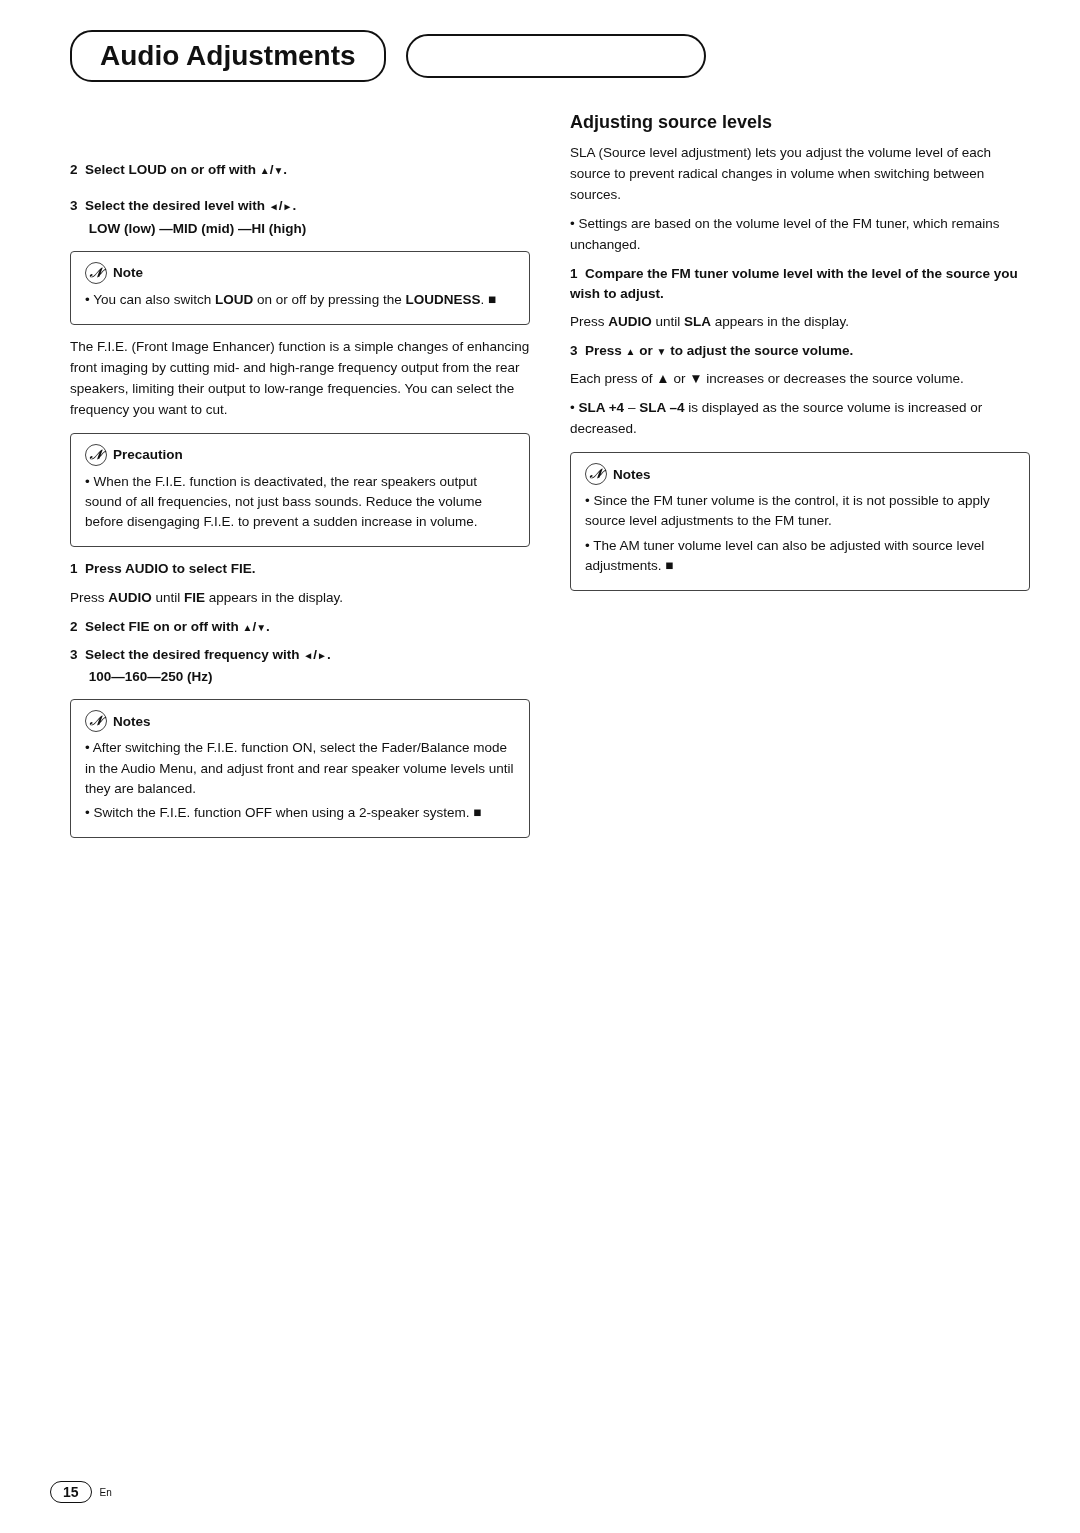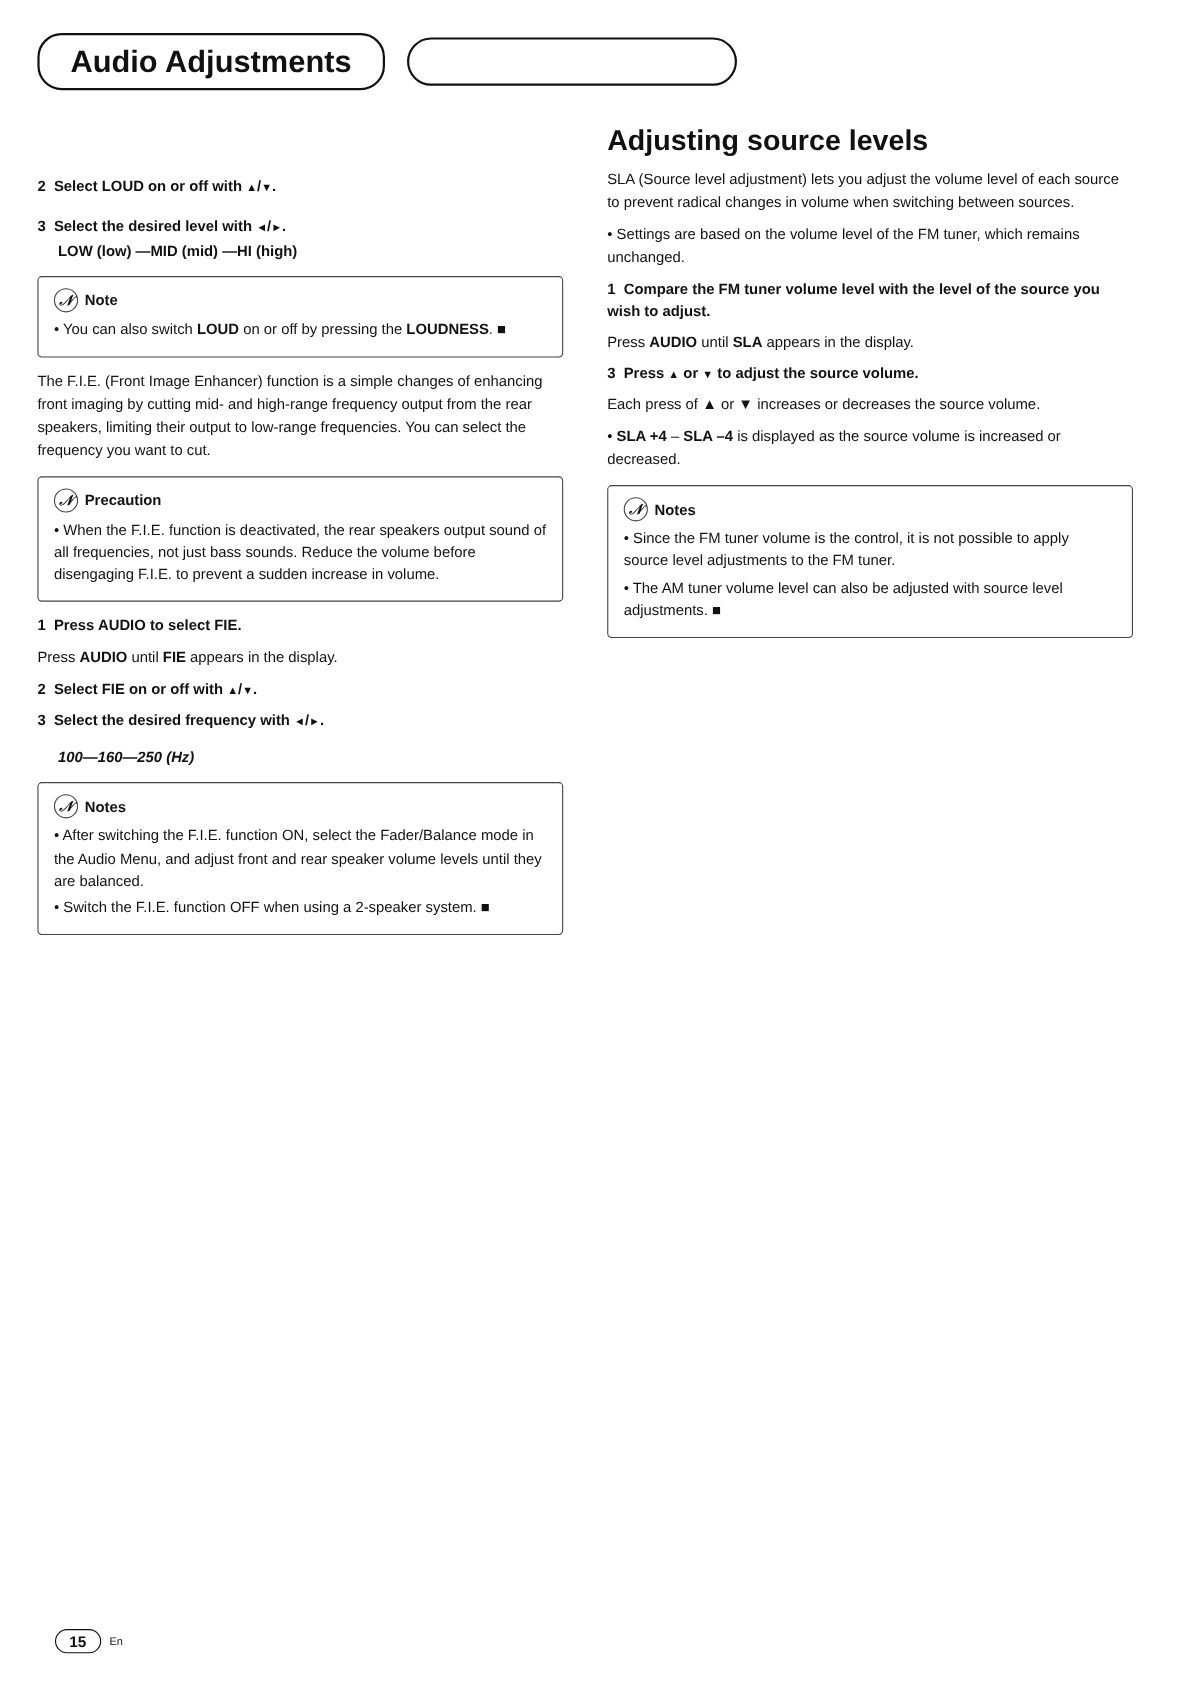--- a/index.html
+++ b/index.html
@@ -8,21 +8,21 @@
       font-family: Arial, Helvetica, sans-serif;
       font-size: 13.5px;
       color: #111;
       width: 1080px;
       min-height: 1533px;
       position: relative;
     }
     .page {
       width: 1080px;
       min-height: 1533px;
-      padding: 30px 50px 60px 34px;
+      padding: 30px 50px 60px 70px;
       position: relative;
     }
     
     .header {
       display: flex;
       align-items: center;
       gap: 20px;
       margin-bottom: 30px;
     }
     .header-title-box {
@@ -47,21 +47,21 @@
       gap: 40px;
     }
     .col-left {
       flex: 1;
     }
     .col-right {
       flex: 1;
     }
     
     .section-title {
-      font-size: 26px;
+      font-size: 18px;
       font-weight: bold;
       margin-bottom: 10px;
     }
     .step {
       margin-bottom: 8px;
       line-height: 1.5;
     }
     .step-num {
       font-weight: bold;
     }
@@ -108,22 +108,21 @@
       content: "• ";
     }
     b { font-weight: bold; }
     .arrow-up::before { content: "▲"; font-size: 10px; }
     .arrow-down::before { content: "▼"; font-size: 10px; }
     .arrow-left::before { content: "◄"; font-size: 10px; }
     .arrow-right::before { content: "►"; font-size: 10px; }
     .freq-range {
       font-weight: bold;
       display: block;
-      margin-top: 14px;
-      font-style: italic;
+      margin-top: 2px;
     }
     
     .footer {
       position: absolute;
       bottom: 30px;
       left: 50px;
       display: flex;
       align-items: center;
       gap: 8px;
     }

